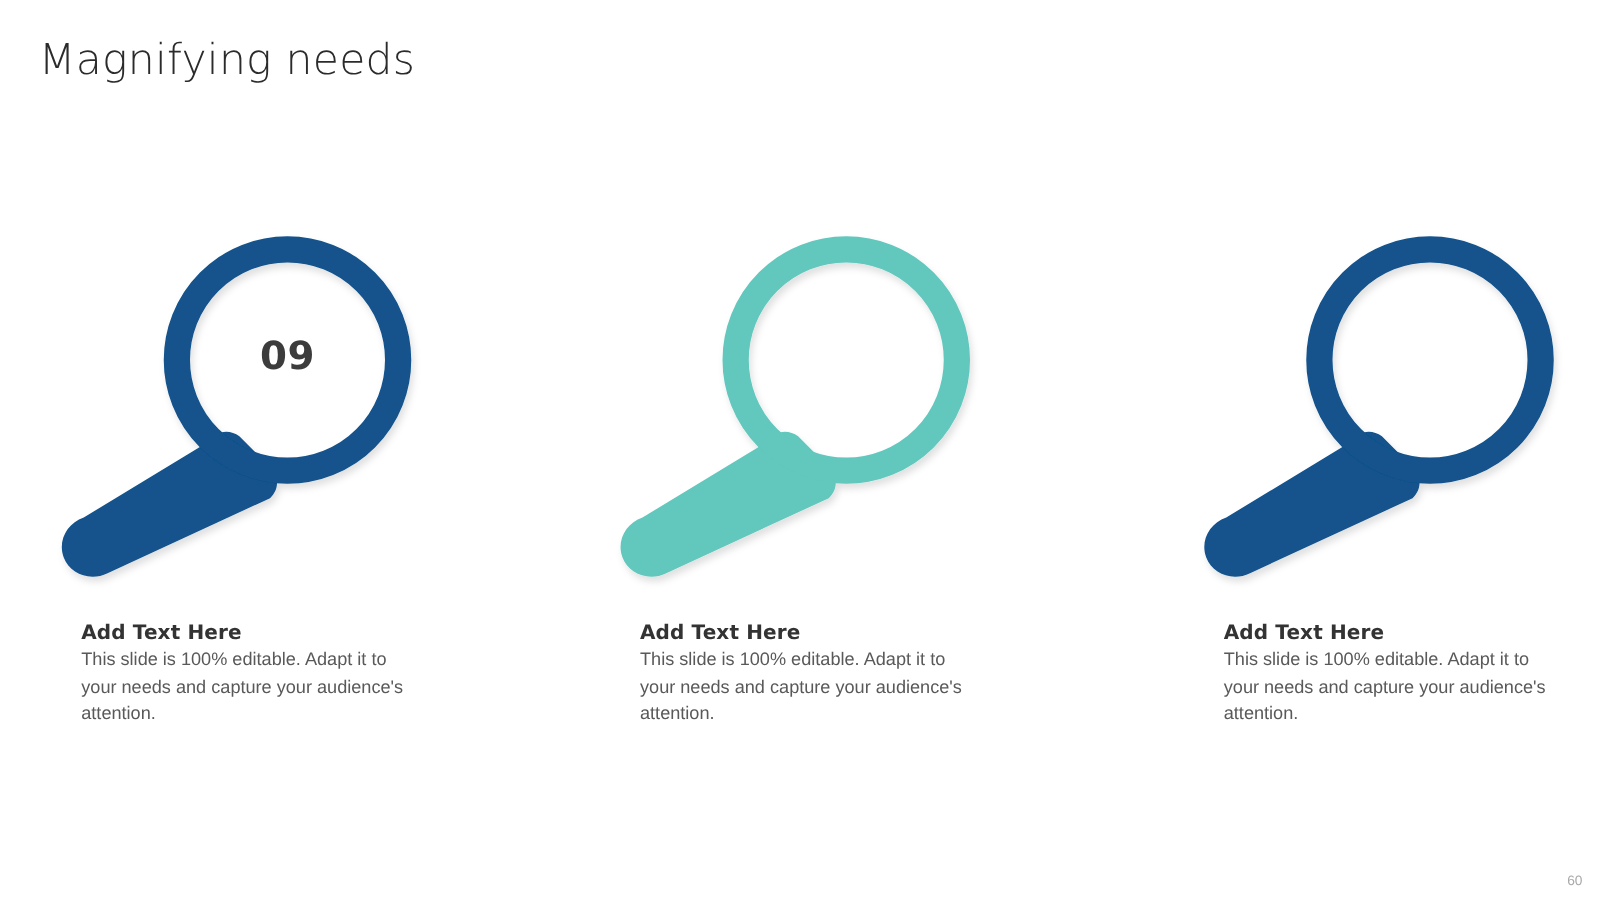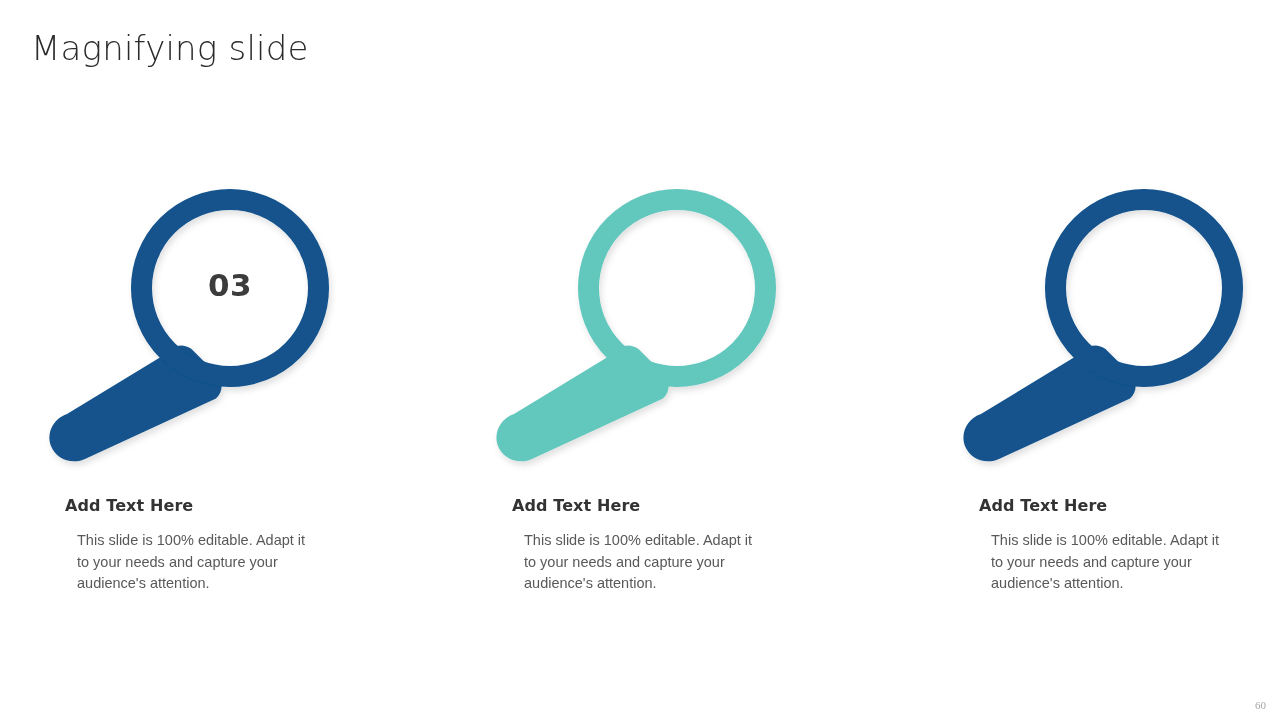--- a/index.html
+++ b/index.html
@@ -101,40 +101,40 @@
     letter-spacing: 0.1px;
     line-height: 24px;
     margin: 0 0 0 0;
   }
   .text-body {
     font-family: "Liberation Sans", sans-serif;
     font-size: 14.5px;
     font-weight: normal;
     color: #595959;
     line-height: 21.5px;
-    margin: 12px;
+    margin: 0;
   }
 
   
   .page-number {
     position: absolute;
     right: 14px;
     bottom: 8px;
-    font-family: Liberation Serif, serif;
+    font-family: Liberation Sans, sans-serif;
     font-size: 11px;
     color: #a8a8a8;
     line-height: 14px;
   }
 </style>
 </head>
 <body>
 
 <div class="slide">
 
-  <div class="slide-title">Magnifying slide</div>
+  <div class="slide-title">Magnifying needs</div>
 
   <div class="columns">
 
     <div class="column col-1">
       <div class="magnifier">
         <svg viewBox="0 0 340 310" xmlns="http://www.w3.org/2000/svg" aria-hidden="true">
           <defs>
             <filter id="sh1" x="-30%" y="-30%" width="170%" height="170%">
               <feDropShadow dx="2" dy="4" stdDeviation="3" flood-color="#000000" flood-opacity="0.12"></feDropShadow>
             </filter>
@@ -145,21 +145,21 @@
                      L196.0,198.5
                      C203.5,206.0 203.5,216.5 196.0,223.5
                      L66.0,283.5
                      C52.0,290.5 36.0,284.0 31.0,271.0
                      C26.0,258.0 33.5,243.5 47.0,239.0
                      Z" fill="#12528C"></path>
             <circle cx="210" cy="113" r="88.5" fill="none" stroke="#12528C" stroke-width="21"></circle>
           </g>
         </svg>
       </div>
-      <div class="magnifier-number">03</div>
+      <div class="magnifier-number">09</div>
 
       <div class="text-block">
         <p class="text-heading">Add Text Here</p>
         <p class="text-body">This slide is 100% editable. Adapt it to your needs and capture your audience's attention.</p>
       </div>
     </div>
 
     <div class="column col-2">
       <div class="magnifier">
         <svg viewBox="0 0 340 310" xmlns="http://www.w3.org/2000/svg" aria-hidden="true">

